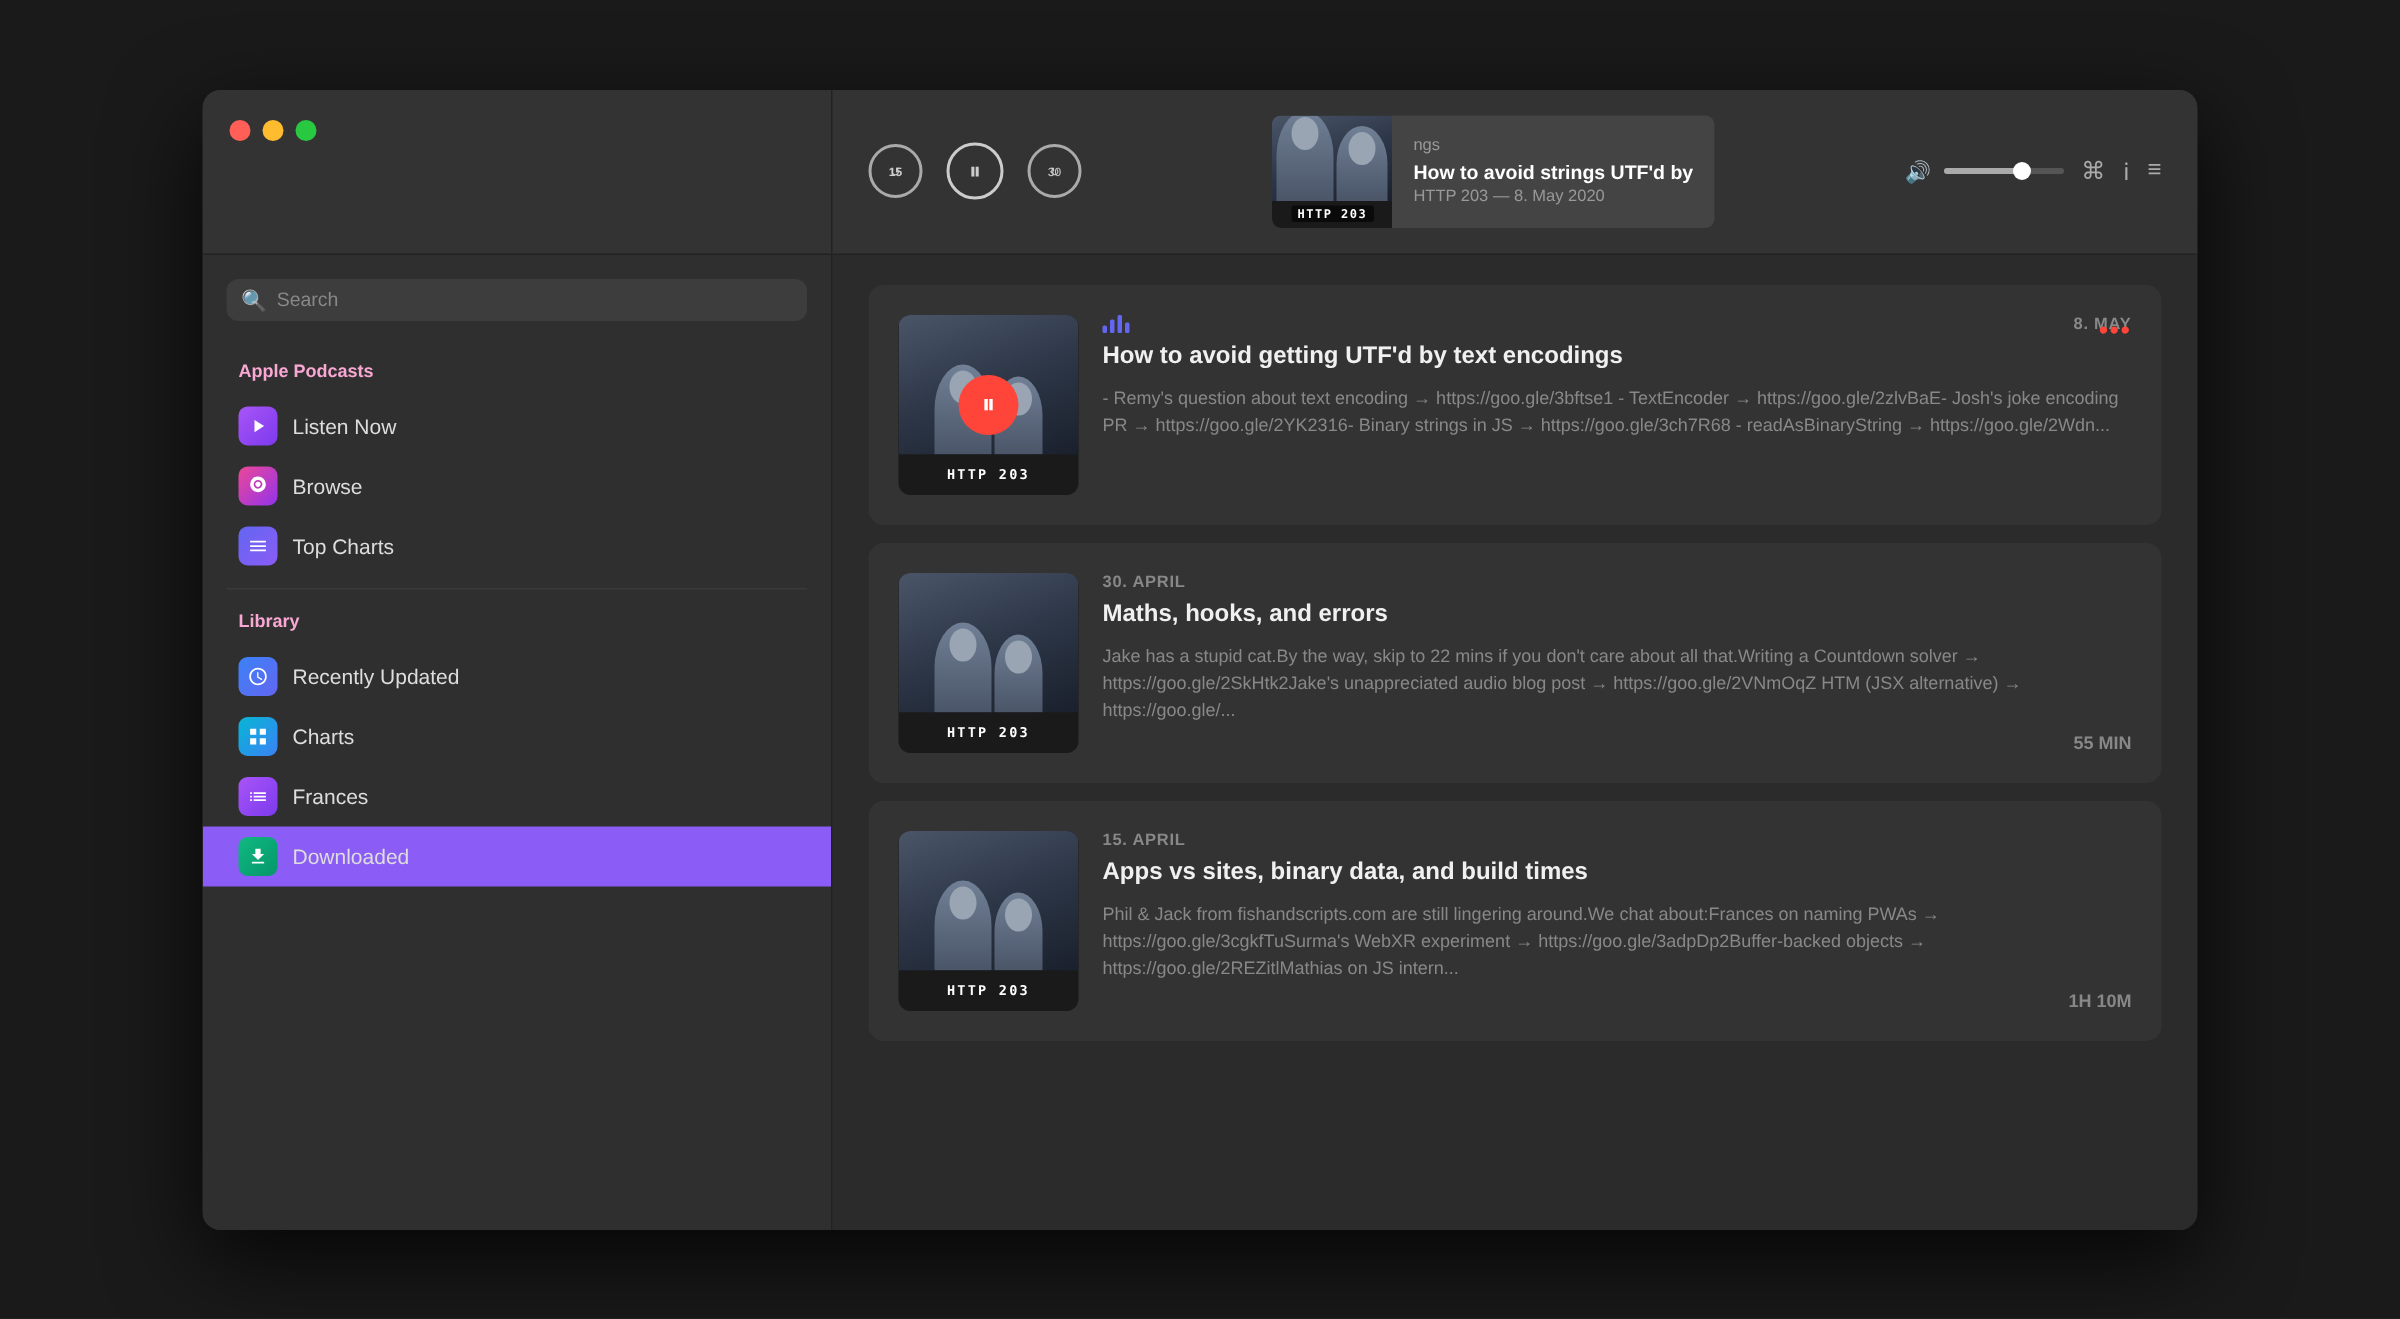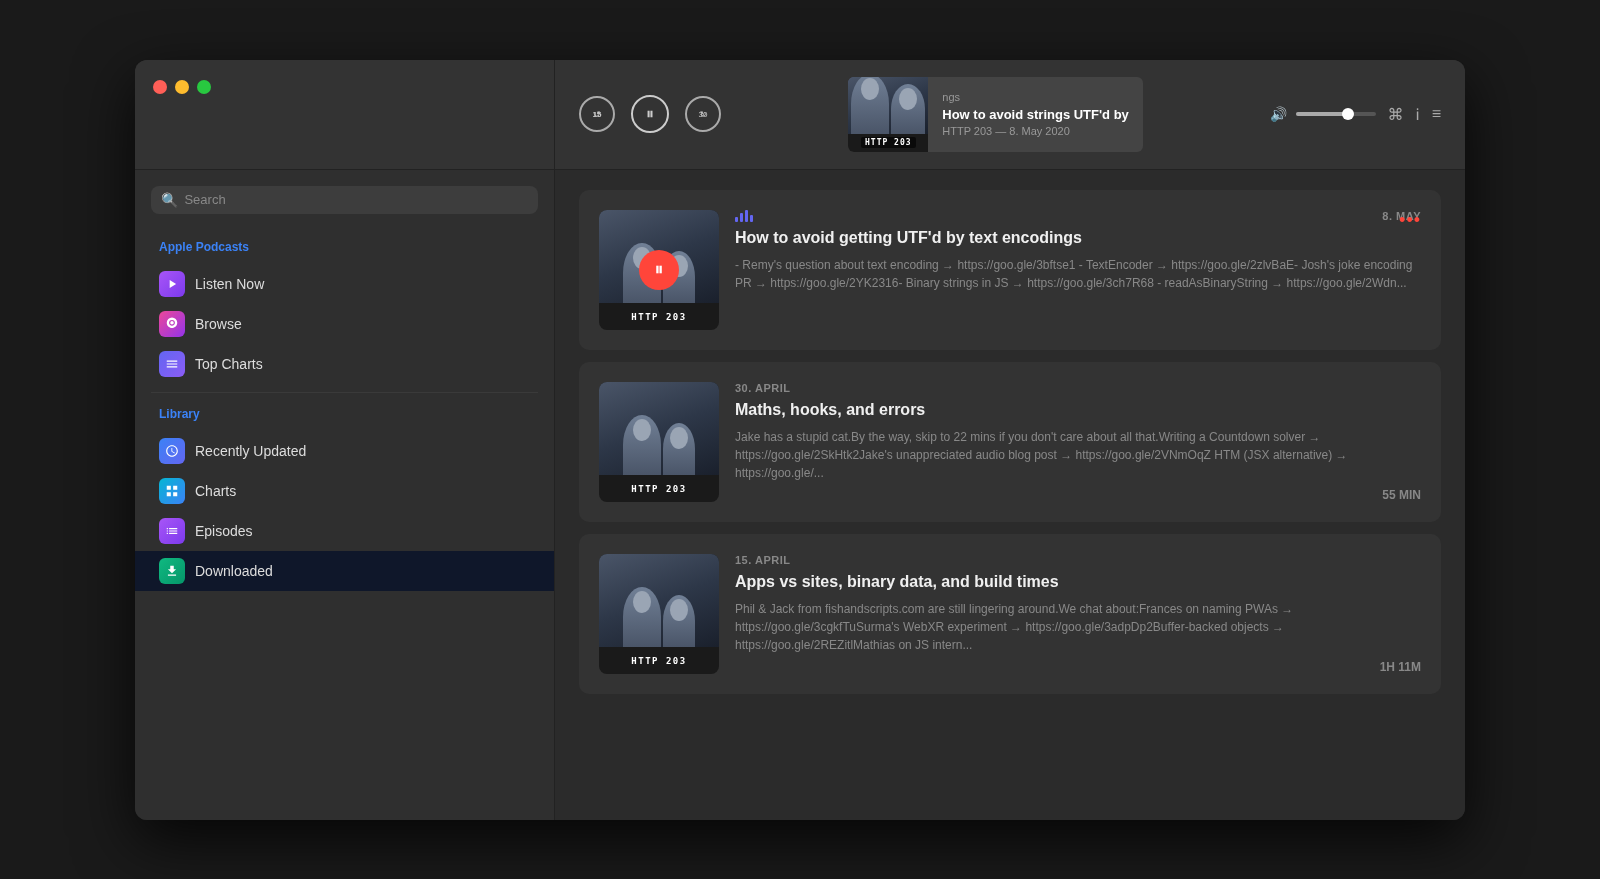--- a/index.html
+++ b/index.html
@@ -226,35 +226,35 @@
       border: none;
       outline: none;
       color: #ccc;
       font-size: 13px;
       flex: 1;
     }
     .search-input::placeholder { color: #888; }
     .section-header {
       font-size: 12px;
       font-weight: 700;
-      color: #3b82f6;
+      color: #f9a8d4;
       padding: 6px 24px;
       margin-bottom: 4px;
     }
     .nav-item {
       display: flex;
       align-items: center;
       gap: 10px;
       padding: 7px 24px;
       cursor: pointer;
       border-radius: 0;
       transition: background 0.1s;
       text-align: center;
     }
-    .nav-item.active { background: #0f172a; }
+    .nav-item.active { background: #8b5cf6; }
     .nav-icon {
       width: 26px;
       height: 26px;
       border-radius: 6px;
       display: flex;
       align-items: center;
       justify-content: center;
       flex-shrink: 0;
     }
     .ni-purple { background: linear-gradient(135deg, #a855f7, #7c3aed); }
@@ -538,21 +538,21 @@
             </svg>
         </div>
         <span class="nav-label">Charts</span>
       </div>
       <div class="nav-item">
         <div class="nav-icon ni-purple">
           <svg viewBox="0 0 24 24">
               <path d="M3 13h2v-2H3v2zm0 4h2v-2H3v2zm0-8h2V7H3v2zm4 4h14v-2H7v2zm0 4h14v-2H7v2zM7 7v2h14V7H7z"></path>
             </svg>
         </div>
-        <span class="nav-label">Episodes</span>
+        <span class="nav-label">Frances</span>
       </div>
       <div class="nav-item active">
         <div class="nav-icon ni-green">
           <svg viewBox="0 0 24 24">
               <path d="M19 9h-4V3H9v6H5l7 7 7-7zM5 18v2h14v-2H5z"></path>
             </svg>
         </div>
         <span class="nav-label">Downloaded</span>
       </div>
 
@@ -619,18 +619,18 @@
           </div>
           <span class="ep-label">НТТР 203</span>
         </div>
         <div class="ep-info">
           <div class="ep-meta">
             <span class="ep-date">15. April</span>
           </div>
           <div class="ep-title">Apps vs sites, binary data, and build times</div>
           <div class="ep-desc">Phil &amp; Jack from fishandscripts.com are still lingering around.We chat about:Frances on naming PWAs → https://goo.gle/3cgkfTuSurma's WebXR experiment → https://goo.gle/3adpDp2Buffer-backed objects → https://goo.gle/2REZitlMathias on JS intern...</div>
         </div>
-        <div class="ep-duration">1H 11M</div>
+        <div class="ep-duration">1H 10M</div>
       </div>
 
     </div>
   </div>
 </div>
 
 </body></html>

